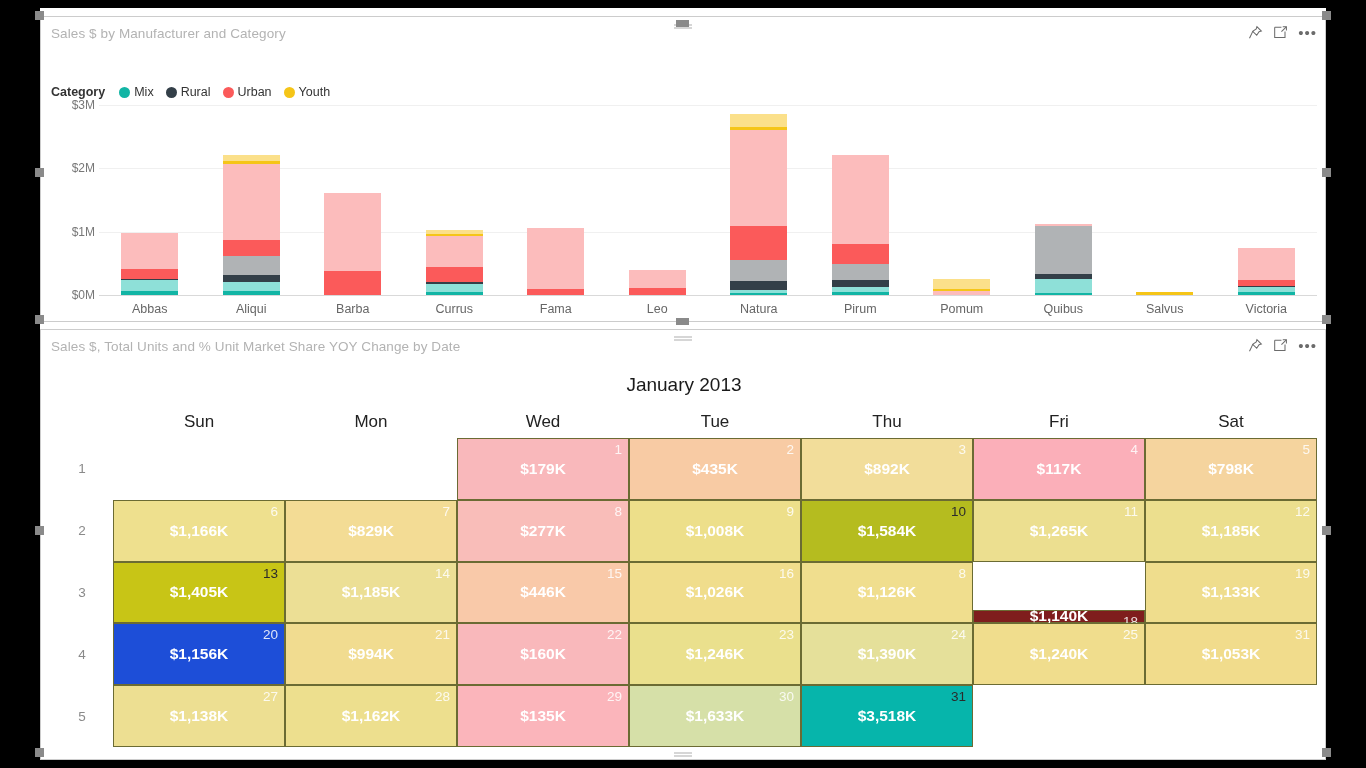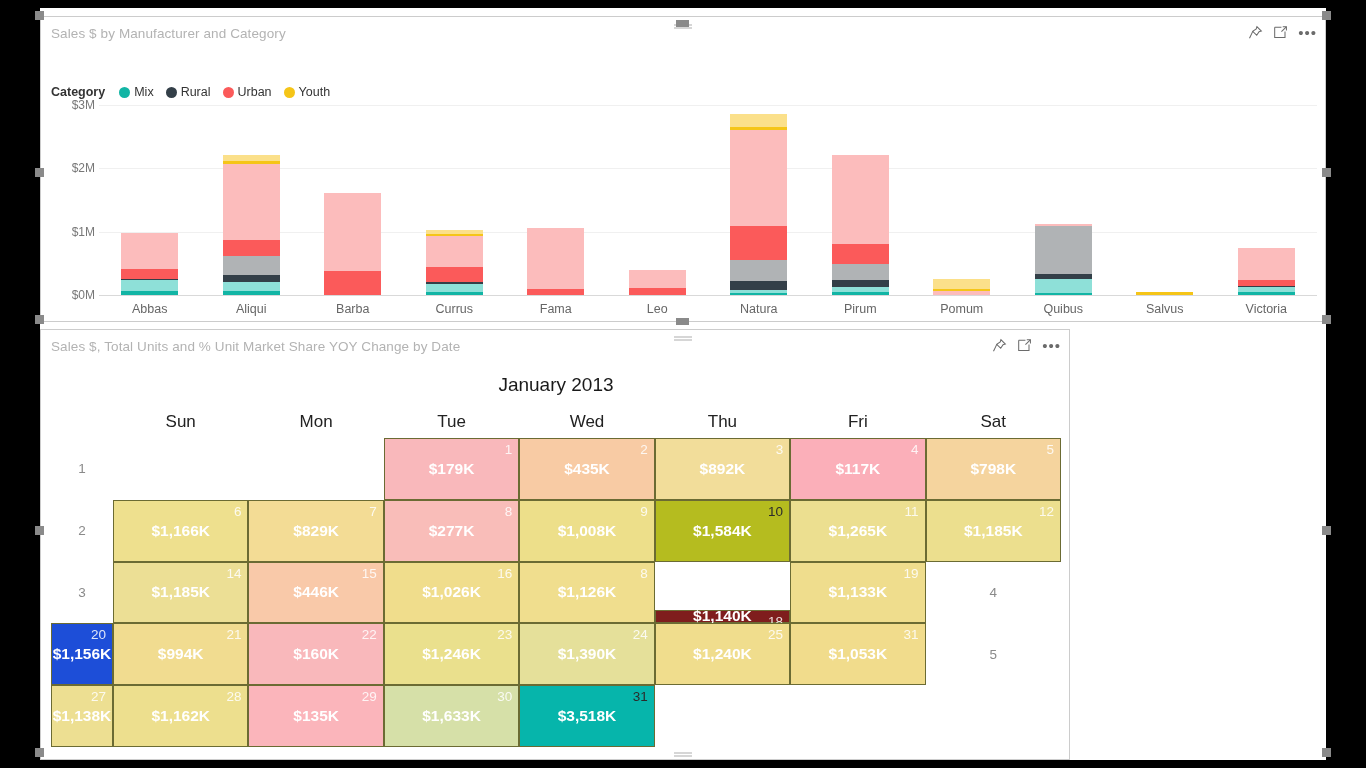--- a/index.html
+++ b/index.html
@@ -39,21 +39,21 @@
   .gline{position:absolute;left:0;right:0;height:1px;background:#f0f0f0;}
   .gline.axis{background:#d9d9d9;}
   .bars{position:absolute;left:48px;right:0;top:0;height:190px;display:flex;}
   .bcol{flex:1;position:relative;height:190px;}
   .bstack{position:absolute;bottom:0;left:22%;width:56%;display:flex;flex-direction:column-reverse;}
   .seg{width:100%;}
   .xlabels{position:absolute;left:48px;right:0;top:191px;height:22px;display:flex;}
   .xlab{flex:1;text-align:center;font-size:12.5px;color:#666;padding-top:6px;}
 
   
-  #calvis{left:0px;top:321px;width:1030px;height:431px;}
+  #calvis{left:0px;top:321px;width:1286px;height:431px;}
   .cal-wrap{position:absolute;left:10px;top:36px;right:8px;bottom:6px;}
   .cal-month{position:absolute;left:0;right:0;top:8px;text-align:center;font-size:19px;color:#1a1a1a;}
   .cal-grid{position:absolute;left:0;right:0;top:40px;bottom:6px;display:grid;
             grid-template-columns:62px repeat(7,1fr);
             grid-template-rows:32px repeat(5,1fr);}
   .dow{display:flex;align-items:center;justify-content:center;font-size:17px;color:#222;}
   .rownum{display:flex;align-items:center;justify-content:center;font-size:13.5px;color:#8a8a8a;}
   .cell{position:relative;box-sizing:border-box;}
   .cell.filled{border:1px solid #6b6b33;}
   .cell .daynum{position:absolute;right:6px;top:3px;font-size:13.5px;color:#fff;opacity:.85;}
@@ -262,22 +262,22 @@
         <span class="dots">•••</span>
       </div>
     </div>
 
     <div class="cal-wrap">
       <div class="cal-month">January 2013</div>
       <div class="cal-grid" id="calgrid">
           <div></div>
           <div class="dow">Sun</div>
           <div class="dow">Mon</div>
+          <div class="dow">Wed</div>
           <div class="dow">Tue</div>
-          <div class="dow">Wed</div>
           <div class="dow">Thu</div>
           <div class="dow">Fri</div>
           <div class="dow">Sat</div>
           <div class="rownum">1</div>
           <div class="cell"></div>
           <div class="cell"></div>
           <div class="cell filled" style="background: rgb(249, 184, 187);">
             <div class="daynum">1</div>
             <div class="amount">$179K</div>
           </div>
@@ -320,20 +320,24 @@
           </div>
           <div class="cell filled" style="background: rgb(236, 223, 144);">
             <div class="daynum">11</div>
             <div class="amount">$1,265K</div>
           </div>
           <div class="cell filled" style="background: rgb(236, 223, 142);">
             <div class="daynum">12</div>
             <div class="amount">$1,185K</div>
           </div>
           <div class="rownum">3</div>
+          <div class="cell filled" style="background: rgb(200, 197, 22);">
+            <div class="daynum dark">13</div>
+            <div class="amount dark">$1,405K</div>
+          </div>
           <div class="cell filled" style="background: rgb(236, 223, 149);">
             <div class="daynum">14</div>
             <div class="amount">$1,185K</div>
           </div>
           <div class="cell filled" style="background: rgb(249, 201, 169);">
             <div class="daynum">15</div>
             <div class="amount">$446K</div>
           </div>
           <div class="cell filled" style="background: rgb(240, 221, 140);">
             <div class="daynum">16</div>

